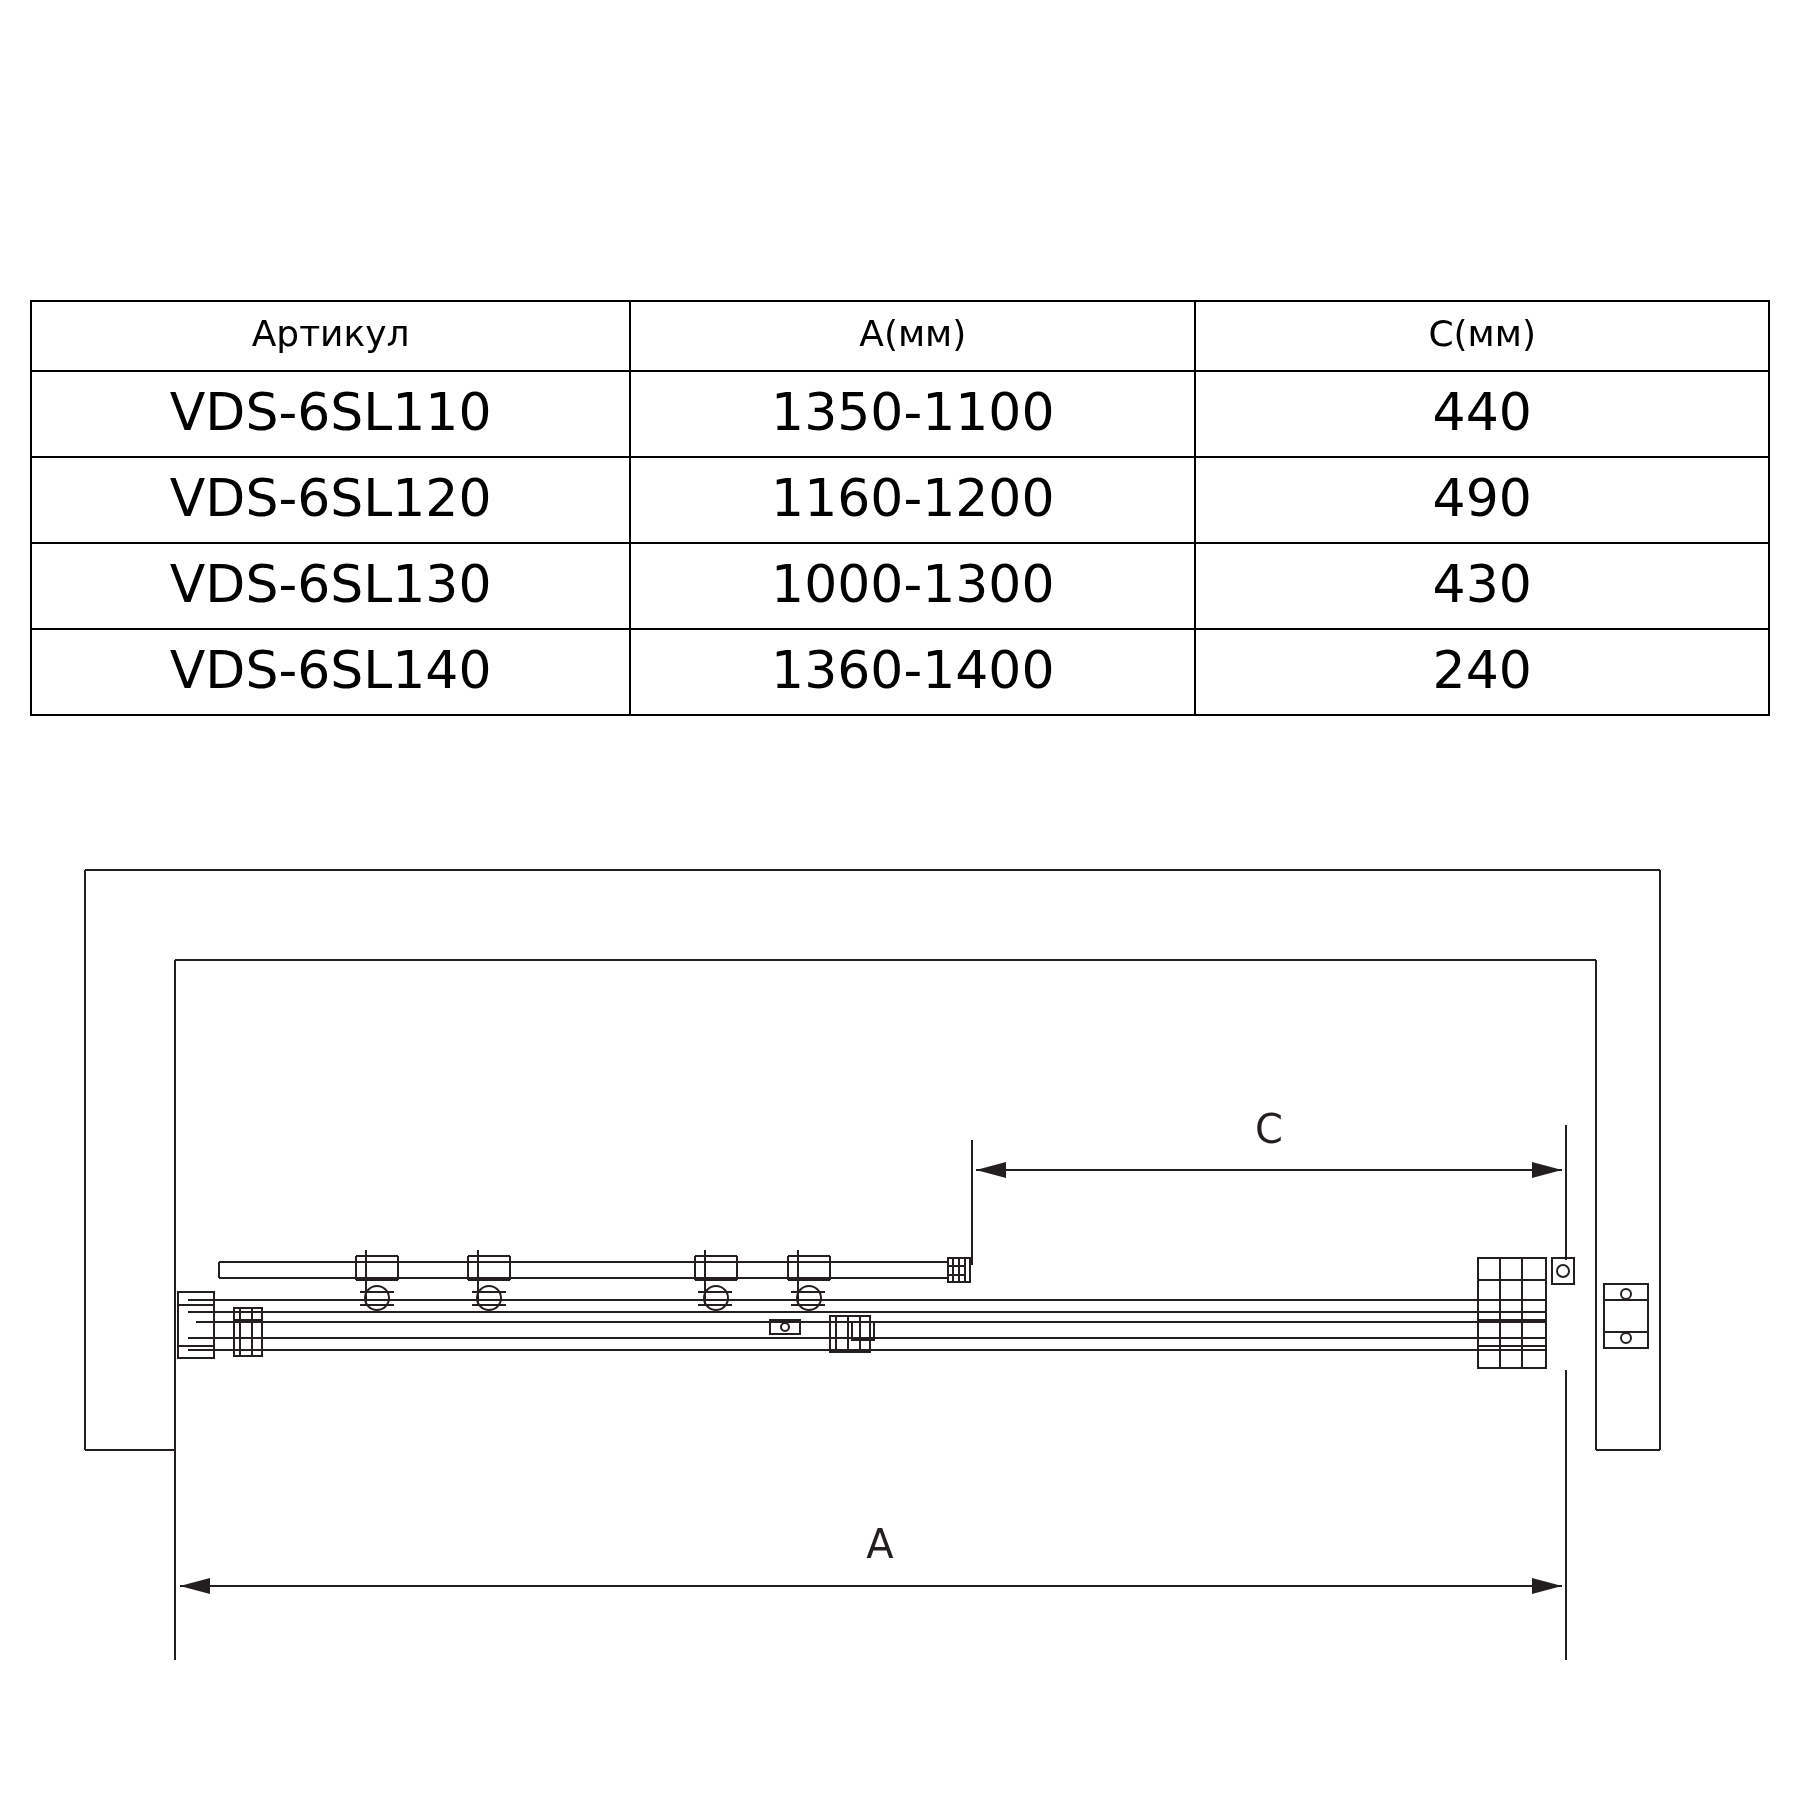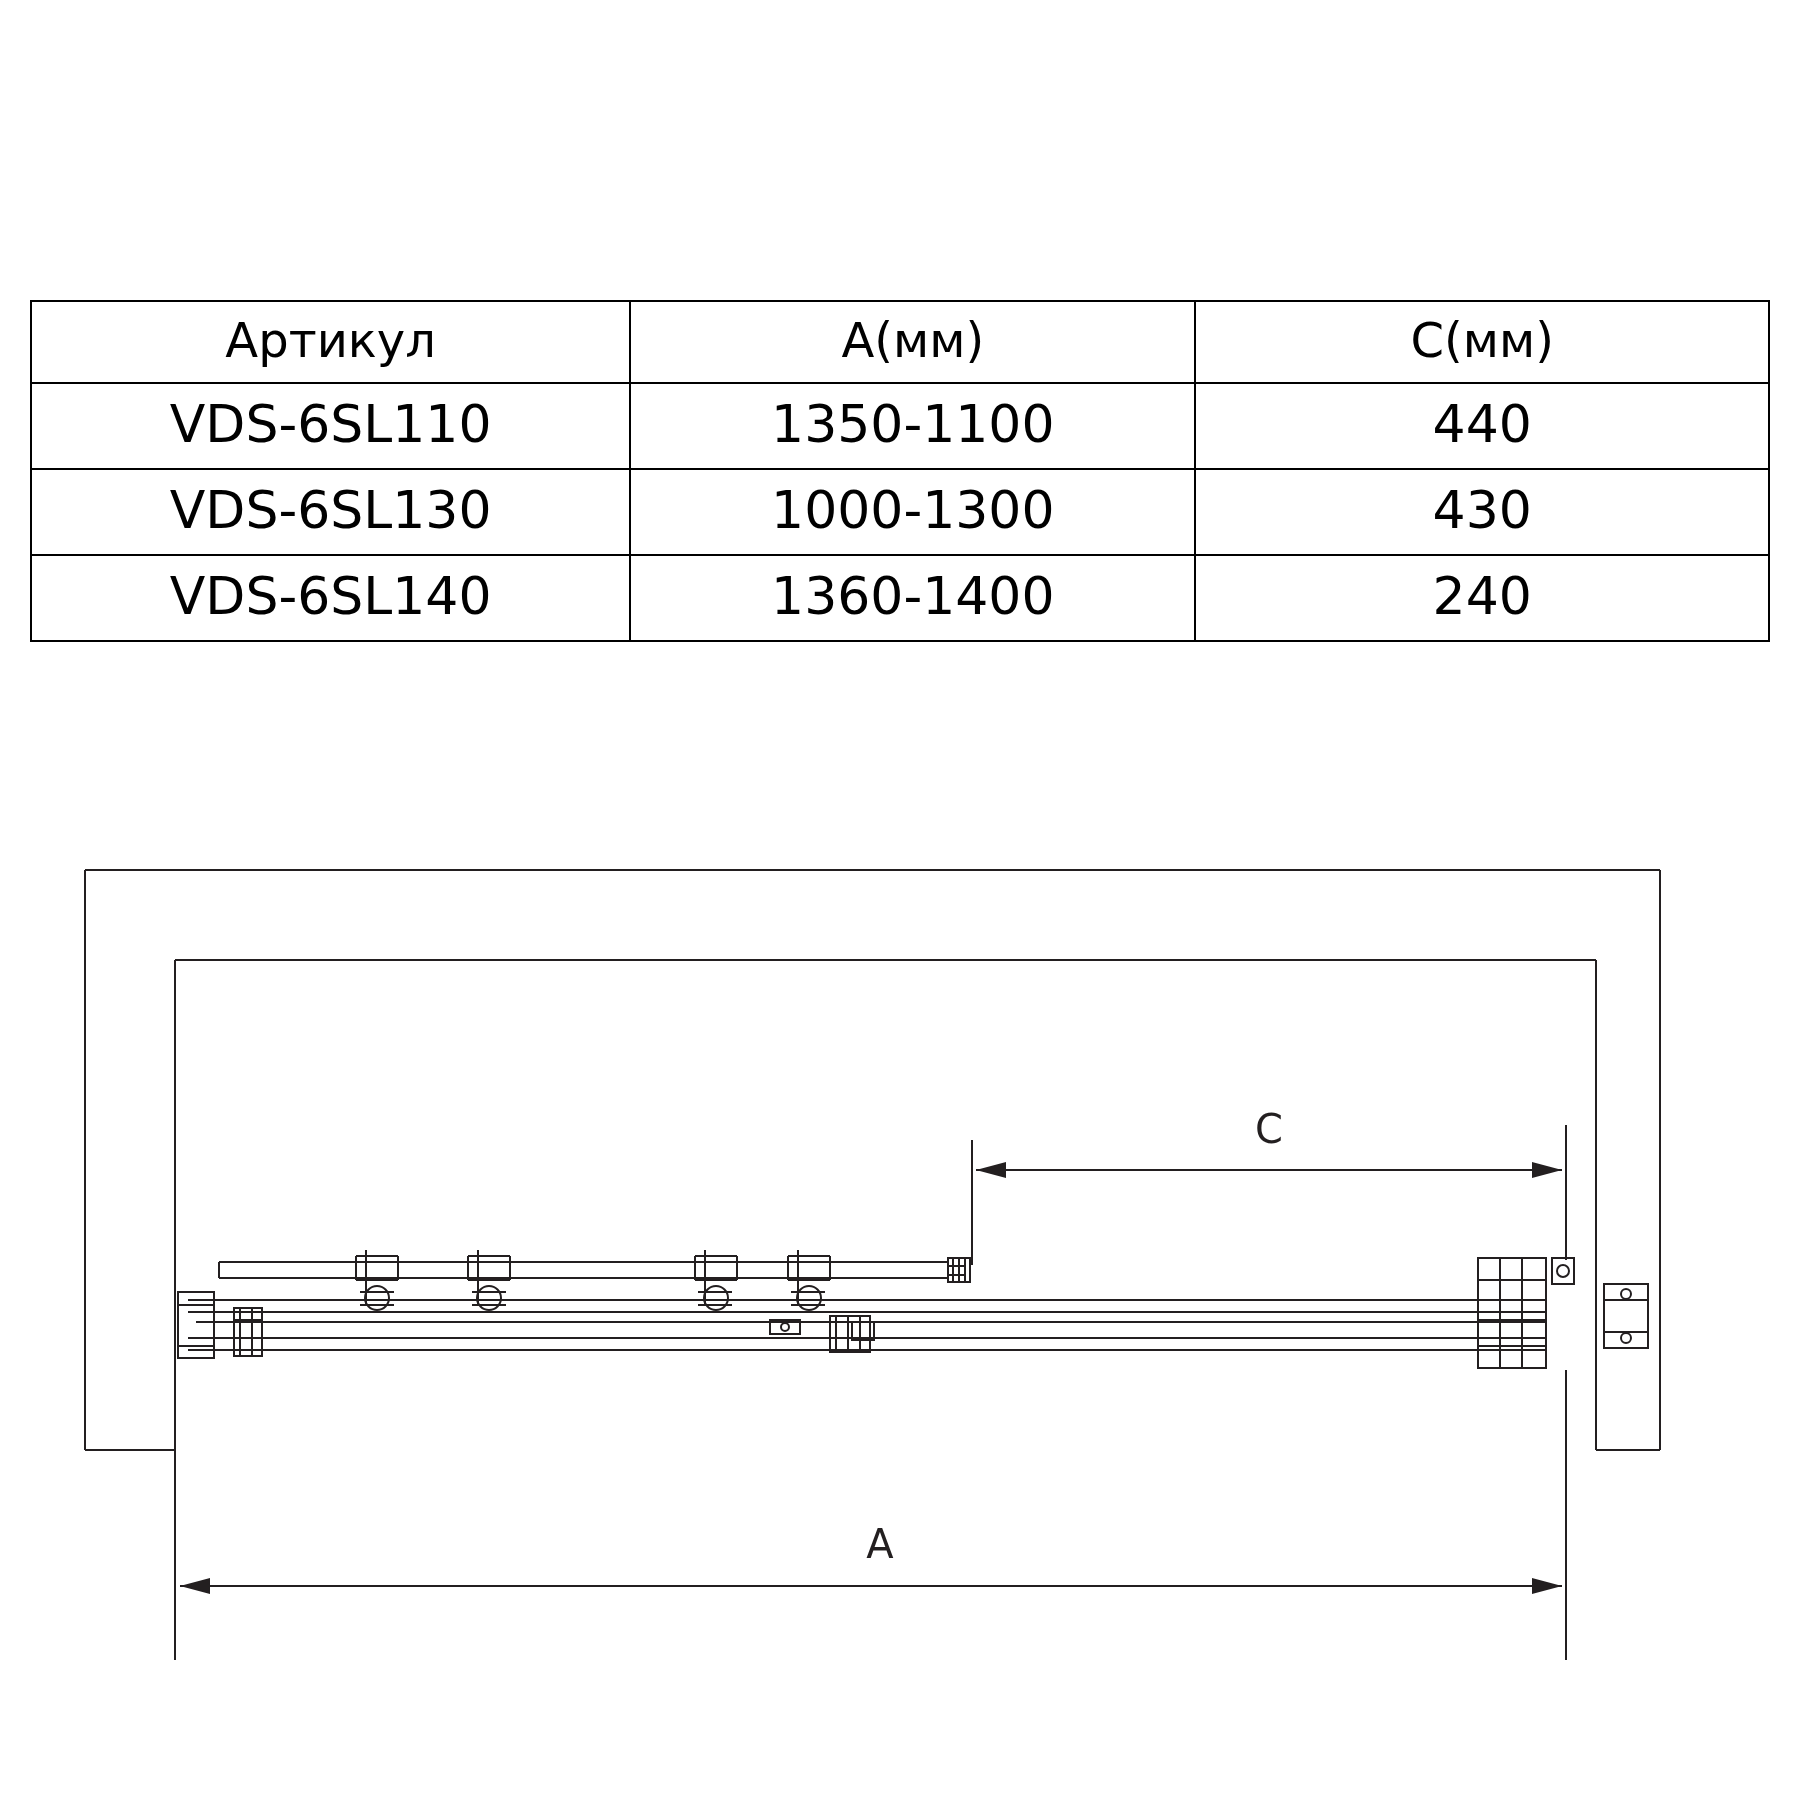--- a/index.html
+++ b/index.html
@@ -31,21 +31,21 @@
   table.spec td, table.spec th {
     border: 2px solid #000000;
     text-align: center;
     font-weight: normal;
     font-size: 52px;
     line-height: 1.0;
     padding: 14px 4px 18px 4px;
     font-family: "DejaVu Sans", sans-serif;
   }
   table.spec thead th {
-    font-size: 48px;
+    font-size: 36px;
   }
   .col-art { width: 34.5%; }
   .col-a   { width: 32.5%; }
   .col-c   { width: 33.0%; }
 
   
   .drawing {
     position: absolute;
     left: 0;
     top: 760px;
@@ -73,20 +73,25 @@
         <th class="col-art">Артикул</th>
         <th class="col-a">A(мм)</th>
         <th class="col-c">C(мм)</th>
       </tr>
     </thead>
     <tbody>
       <tr>
         <td>VDS-6SL110</td>
         <td>1350-1100</td>
         <td>440</td>
+      </tr>
+      <tr>
+        <td>VDS-6SL120</td>
+        <td>1160-1200</td>
+        <td>490</td>
       </tr>
       <tr>
         <td>VDS-6SL130</td>
         <td>1000-1300</td>
         <td>430</td>
       </tr>
       <tr>
         <td>VDS-6SL140</td>
         <td>1360-1400</td>
         <td>240</td>

